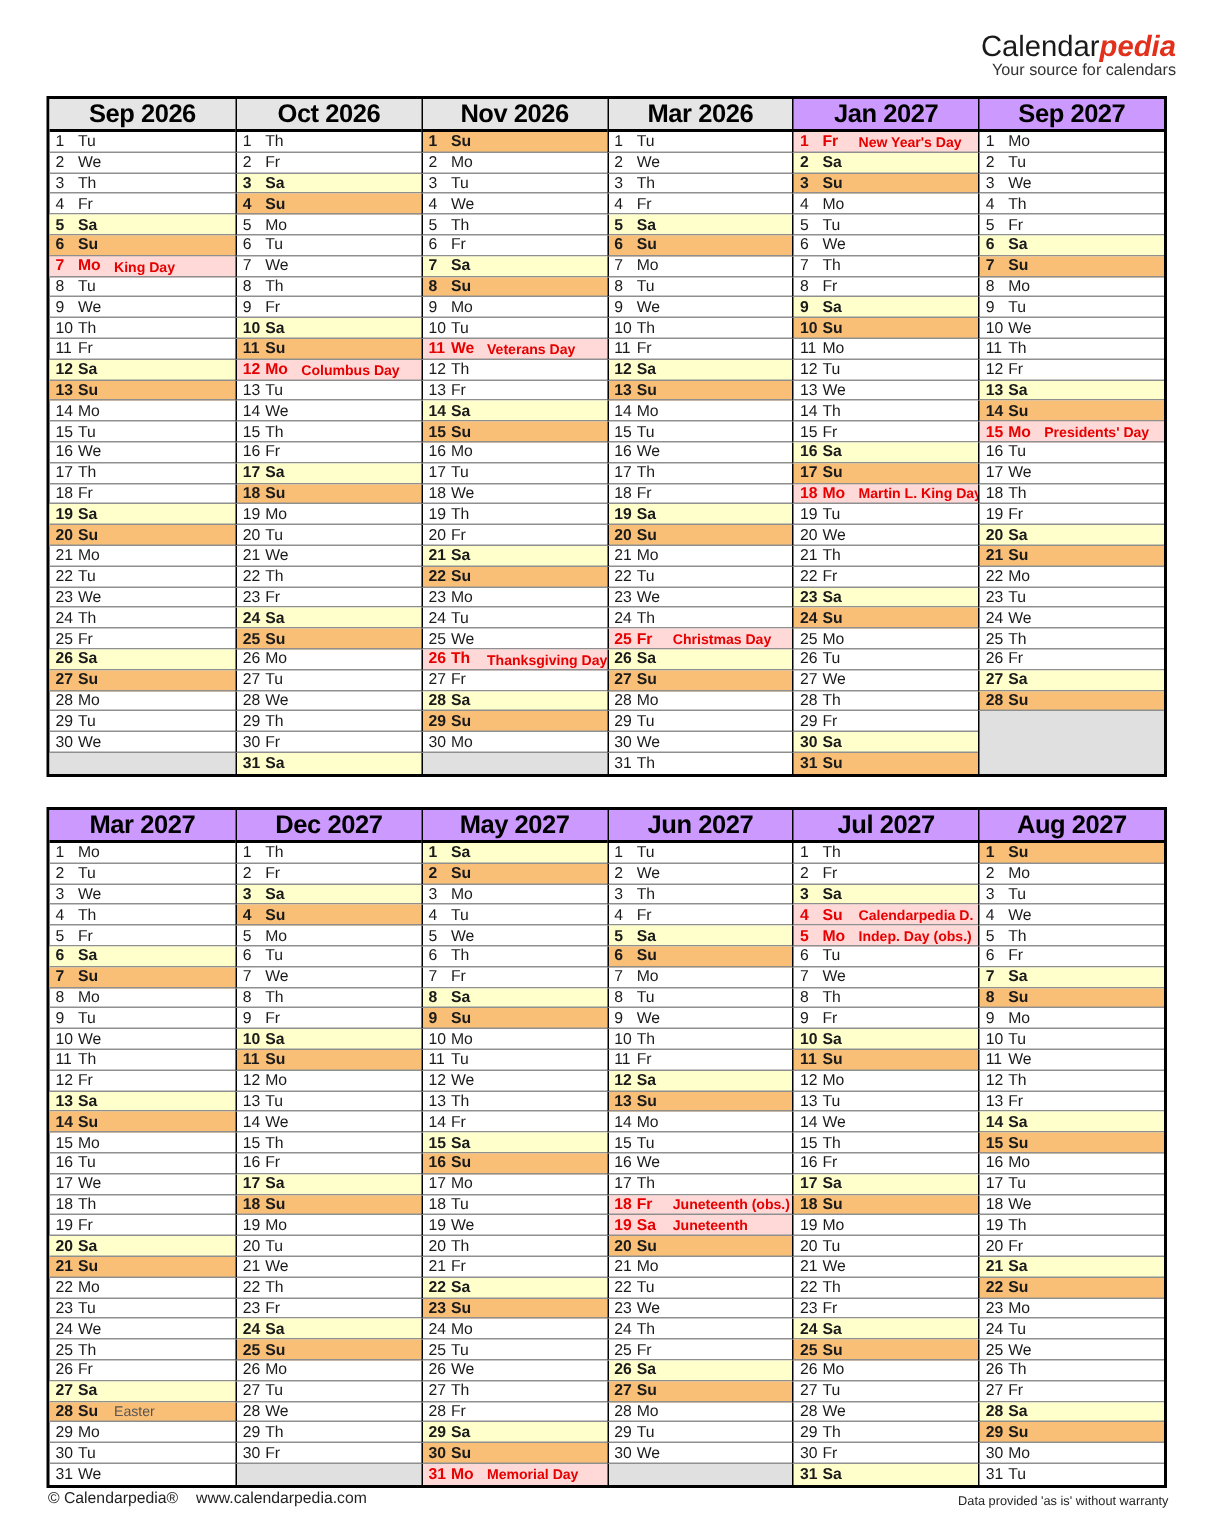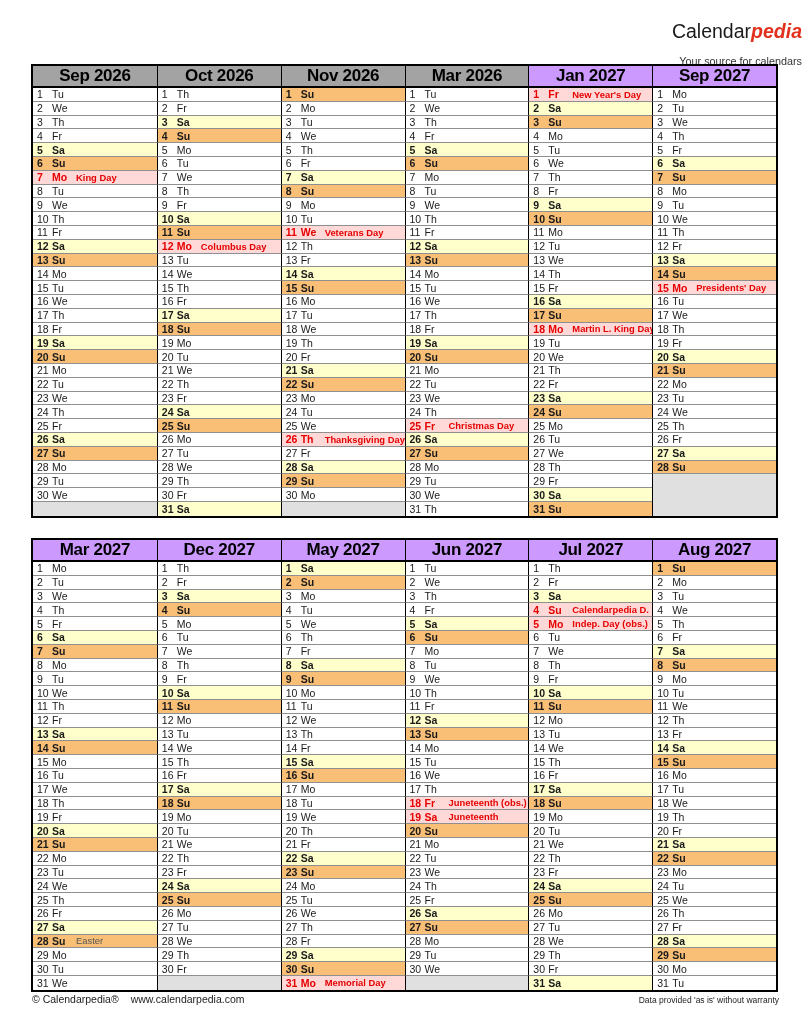--- a/index.html
+++ b/index.html
@@ -1,31 +1,31 @@
 <!DOCTYPE html>
 <html><head>
 <meta charset="utf-8">
 <style>
   html,body{margin:0;padding:0;background:#ffffff;}
   .page{position:relative;width:810px;height:1024px;background:#fff;overflow:hidden;
         font-family:"Liberation Sans",sans-serif;}
   .title{position:absolute;left:30px;top:16px;font-size:31px;font-weight:bold;color:#000;
          letter-spacing:-0.5px;white-space:nowrap;}
-  .logo{position:absolute;top:21px;right:8px;text-align:right;line-height:1.05;}
+  .logo{position:absolute;top:21px;right:26px;text-align:right;line-height:1.05;}
   .logo-line{font-size:19.5px;color:#1a1a1a;}
   .logo-red{color:#e2301c;font-weight:bold;font-style:italic;}
-  .tagline{font-size:10.8px;color:#333;margin-top:15px;}
+  .tagline{font-size:10.8px;color:#333;margin-top:1px;}
 
   .cal{position:absolute;left:31px;width:747px;display:grid;
        grid-template-columns:repeat(6,1fr);
        grid-template-rows:22px repeat(31,13.8px);
        border:2px solid #000;box-sizing:border-box;background:#fff;}
   .mh{font-weight:bold;font-size:17px;color:#000;display:flex;align-items:center;justify-content:center;
       border-bottom:2px solid #000;letter-spacing:-0.3px;overflow:hidden;}
-  .y2026{background:#a3a3a3;}
+  .y2026{background:#e5e5e5;}
   .y2027{background:#cc99ff;}
   .c{display:flex;align-items:center;font-size:10.5px;color:#1a1a1a;
      border-bottom:1px solid #8f8f8f;overflow:hidden;white-space:nowrap;box-sizing:border-box;}
   .bl{border-left:1.5px solid #000;}
   .num{display:inline-block;min-width:15px;margin-left:4px;}
   .wd{display:inline-block;min-width:19px;}
   .sa{background:#ffffcc;font-weight:bold;}
   .su{background:#f9bf77;font-weight:bold;}
   .hol{background:#ffd8d8;color:#e60000;font-weight:bold;}
   .holname{font-size:9.4px;margin-left:5px;font-weight:bold;}

